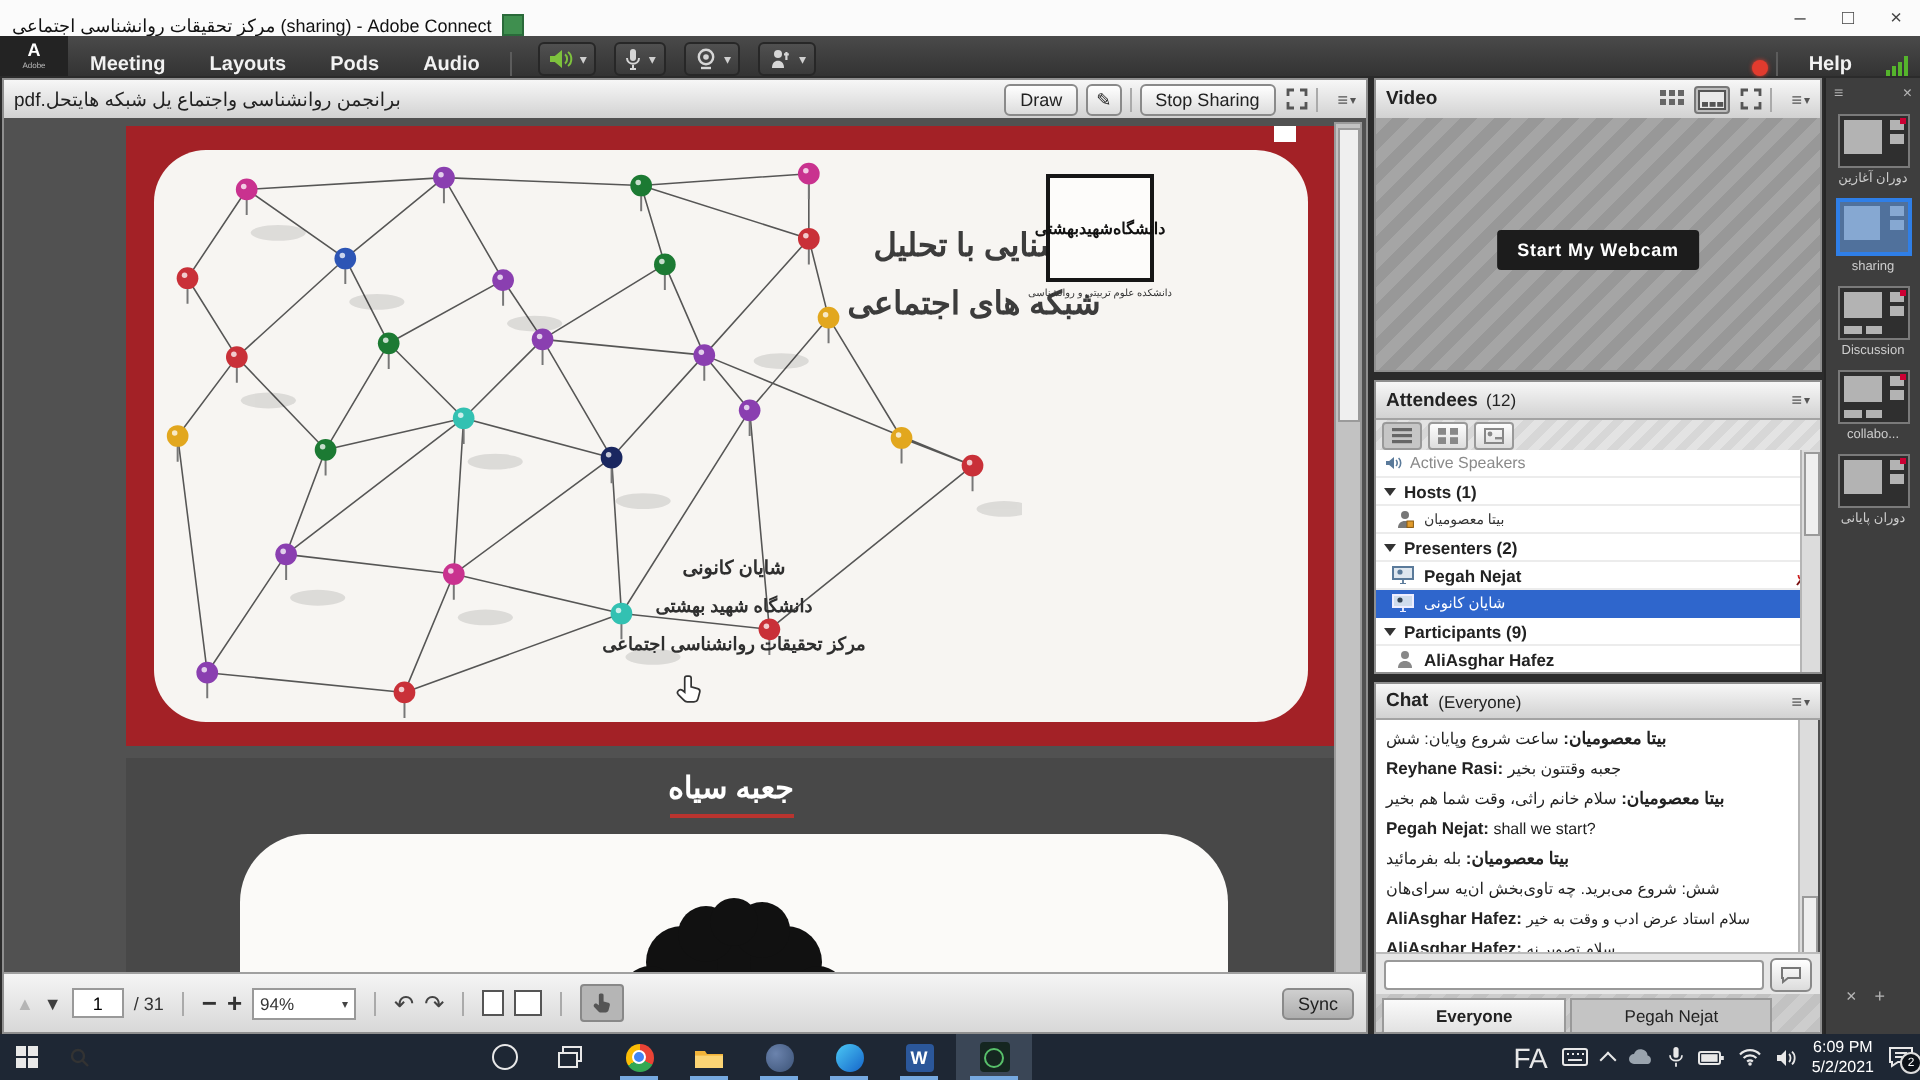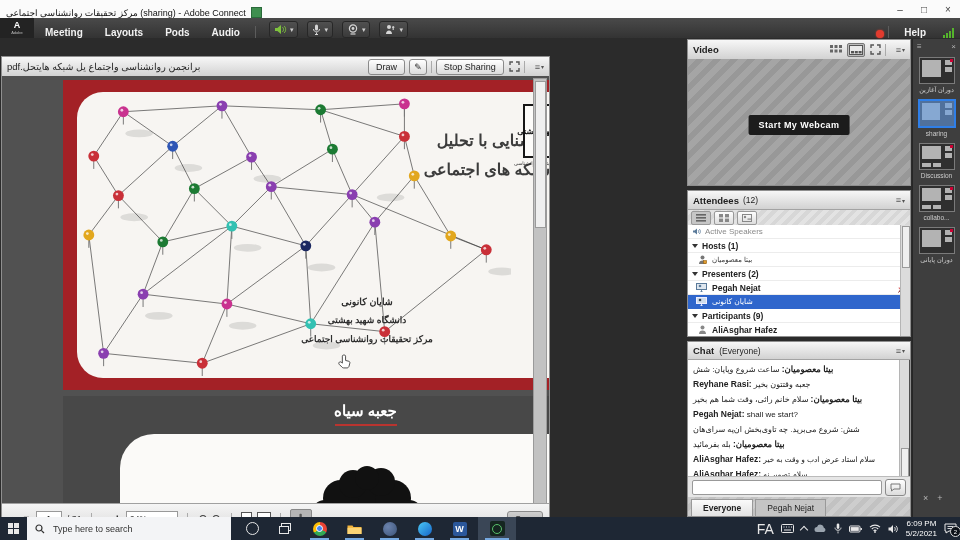--- a/index.html
+++ b/index.html
@@ -81,21 +81,21 @@
   
   #chat-msgs{position:absolute;left:0;right:10px;top:18px;height:120px;background:#fff;padding:4px 5px;box-sizing:border-box;overflow:hidden}
   .cmsg{margin-bottom:3.5px;font-size:8px;color:#222;line-height:11.5px;text-align:left;white-space:nowrap}
   .cmsg b{font-size:8.5px}
   .cmsg.rtl{direction:rtl}
   #chat-input-row{position:absolute;left:0;right:0;bottom:19px;height:21px;background:#e6e6e6;border-top:1px solid #bbb;
                   display:flex;align-items:center;gap:3px;padding:0 4px;box-sizing:border-box}
   #chat-input{flex:1;height:13px;border:1px solid #999;border-radius:2px;font-size:9px;padding:0 3px}
   #chat-tabs{position:absolute;left:0;right:0;bottom:0;height:19px;background:repeating-linear-gradient(135deg,#cdcdcd 0 5px,#c2c2c2 5px 10px);
              display:flex;align-items:flex-end;padding-left:3px}
-  .ctab{height:16px;display:flex;align-items:center;padding:0 11px;font-size:8.5px;color:#222;
+  .ctab{height:16px;display:flex;align-items:center;padding:0 26px;font-size:8.5px;color:#222;
         border:1px solid #999;border-bottom:none;background:#c4c4c4;margin-right:2px}
   .ctab.active{background:linear-gradient(#fafafa,#e2e2e2);font-weight:bold}
   
   #sidebar{left:912px;top:39px;width:48px;height:478px;background:#3e3e3e;border-left:1px solid #262626;box-sizing:border-box}
   .lay{margin-top:6px;text-align:center}
   .thumb{width:34px;height:25px;margin:0 auto;background:#2f2f2f;border:1px solid #7a7a7a;position:relative}
   .thumb .tA{position:absolute;left:2px;top:2px;width:19px;height:13px;background:#b3b3b3}
   .thumb .tB{position:absolute;right:2px;top:2px;width:7px;height:5px;background:#b3b3b3}
   .thumb .tC{position:absolute;right:2px;top:9px;width:7px;height:5px;background:#b3b3b3}
   .thumb .tD{position:absolute;left:2px;bottom:2px;width:9px;height:4px;background:#b3b3b3}
@@ -180,21 +180,21 @@
   <span class="vd"></span>
   <span class="mitem">Help</span>
   <span class="bars">
       <span style="height:3px"></span>
       <span style="height:5px"></span>
       <span style="height:7px"></span>
       <span style="height:10px"></span>
     </span>
 </div>
 
-<div class="pod" id="share-pod" style="left:1px;top:56px;width:549px;height:478px">
+<div class="pod" id="share-pod" style="left:1px;top:39px;width:683px;height:478px">
   <div class="pod-hd">
     <span style="flex:1;direction:rtl;text-align:left">برانجمن روانشناسی واجتماع یل شبکه هایتحل.pdf</span>
     <span class="sbtn">Draw</span>
     <span class="sbtn" style="margin-left:4px;padding:0 4px">
         <span>✎</span>
       </span>
     <span class="vdl"></span>
     <span class="sbtn">Stop Sharing</span>
     <span class="hico">
       <svg width="11" height="11" viewBox="0 0 11 11">
@@ -514,22 +514,22 @@
     <span class="pod-menu">
         <span>≡</span>
         <span style="font-size:6px">▾</span>
       </span>
   </div>
   <div id="chat-msgs">
     <div class="cmsg rtl"><b>بیتا معصومیان:</b> <span>ساعت شروع وپایان: شش</span></div>
     <div class="cmsg"><b>Reyhane Rasi:</b> <span>جعبه وقتتون بخیر</span></div>
     <div class="cmsg rtl"><b>بیتا معصومیان:</b> <span>سلام خانم راثی، وقت شما هم بخیر</span></div>
     <div class="cmsg"><b>Pegah Nejat:</b> <span>shall we start?</span></div>
+    <div class="cmsg rtl"><b>بیتا معصومیان:</b> <span>بله بفرمائید</span></div>
     <div class="cmsg rtl"><span>شش: شروع می‌برید. چه تاوی‌بخش ان‌یه سرای‌هان</span></div>
-    <div class="cmsg rtl"><b>بیتا معصومیان:</b> <span>بله بفرمائید</span></div>
     <div class="cmsg"><b>AliAsghar Hafez:</b> <span class="fa-name" style="direction:rtl;display:inline-block">سلام استاد عرض ادب و وقت به خیر</span></div>
     <div class="cmsg"><b>AliAsghar Hafez:</b> <span class="fa-name" style="direction:rtl;display:inline-block">سلام تصویر نه</span></div>
   </div>
   <div class="scroll" style="right:1px;top:18px;width:9px;height:120px;border:none;border-left:1px solid #b5b5b5;background:#dcdcdc">
     <div class="thumbv" style="left:1px;bottom:2px;width:6px;height:28px;position:absolute"></div>
   </div>
   <div id="chat-input-row">
     <input id="chat-input" style="">
     <span class="sbtn" style="padding:0 4px;height:15px">
       <svg width="11" height="9" viewBox="0 0 11 9">
@@ -604,21 +604,20 @@
 
 <div id="taskbar" class="abs">
   <div class="tkico" style="position:absolute;left:0;width:27px">
     <span class="win-logo">
         <i></i>
         <i></i>
         <i></i>
         <i></i>
       </span>
   </div>
-  <input id="tb-search" placeholder="Type here to search" style="">
   <svg width="10" height="10" viewBox="0 0 10 10" style="position:absolute;left:35px;top:7px">
       <circle cx="4" cy="4" r="3" fill="none" stroke="#333" stroke-width="1.2"></circle>
       <path d="M6.3 6.3L9 9" stroke="#333" stroke-width="1.2"></path>
     </svg>
   <div class="tkico" style="position:absolute;left:236px">
     <span style="width:11px;height:11px;border:1.5px solid #e8e8e8;border-radius:50%"></span>
   </div>
   <div class="tkico" style="position:absolute;left:268px">
     <svg width="12" height="12" viewBox="0 0 12 12">
         <rect x="2.5" y="0.5" width="9" height="7" fill="none" stroke="#e8e8e8"></rect>

